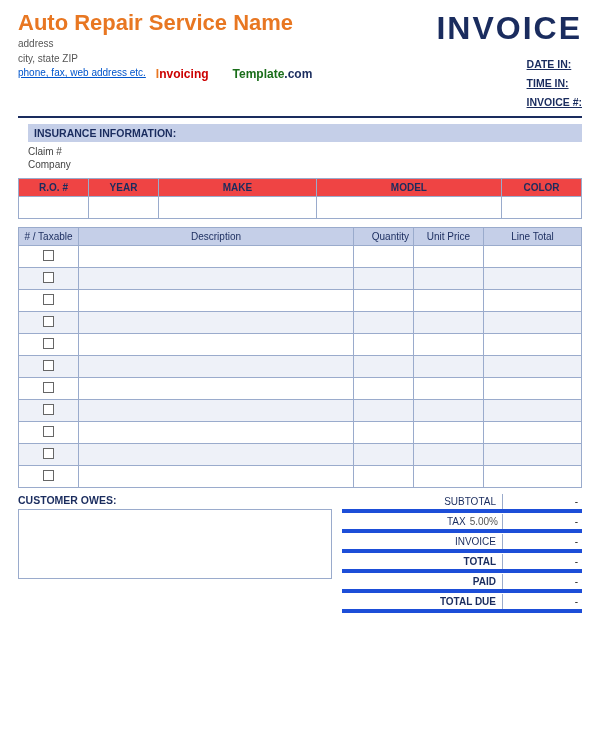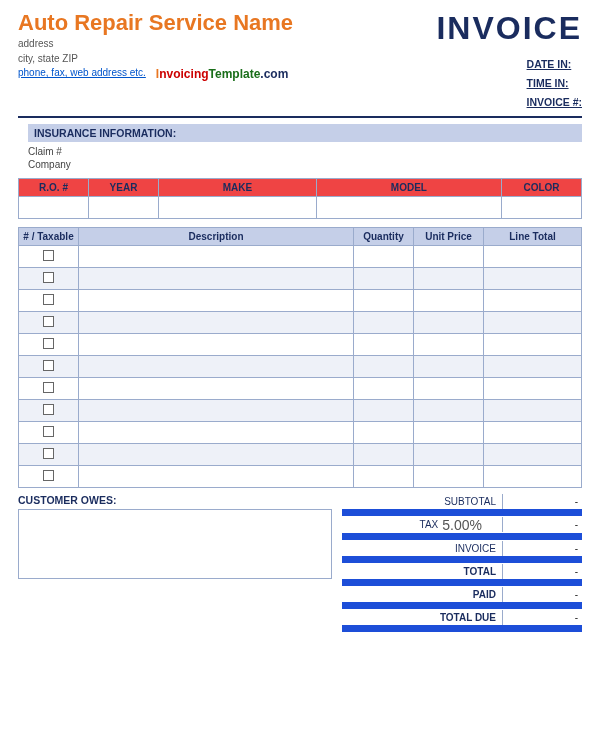--- a/index.html
+++ b/index.html
@@ -94,36 +94,36 @@
 
     
     .items-table {
       width: 100%;
       border-collapse: collapse;
       margin-bottom: 6px;
     }
     .items-table th {
       background: #c5cfe8;
       color: #1a2c5e;
-      font-weight: bold;
+      font-weight: normal;
       font-size: 10px;
       text-align: center;
       padding: 3px 4px;
       border: 1px solid #9aabcc;
     }
     .items-table .th-taxable {
       width: 60px;
       text-align: center;
     }
     .items-table .th-desc {
       text-align: center;
     }
     .items-table .th-qty {
       width: 60px;
-      text-align: center;
+      text-align: right;
     }
     .items-table .th-unit {
       width: 70px;
       text-align: center;
     }
     .items-table .th-total {
       width: 98px;
       text-align: center;
     }
     .items-table td {
@@ -167,21 +167,21 @@
       width: 100%;
       background: #fff;
     }
     .totals-block {
       width: 240px;
     }
     .totals-row {
       display: flex;
       justify-content: flex-end;
       align-items: center;
-      border-bottom: 7px solid #1d4ed8;
+      border-bottom: 4px solid #1d4ed8;
       margin-bottom: 1px;
     }
     .totals-label {
       font-weight: bold;
       font-size: 10px;
       color: #1a2c5e;
       text-align: right;
       padding: 2px 6px 2px 0;
       min-width: 100px;
     }
@@ -189,23 +189,23 @@
       font-weight: normal;
     }
     .totals-value {
       width: 80px;
       text-align: right;
       padding: 2px 4px;
       font-size: 10px;
       border-left: 1px solid #9aabcc;
     }
     .tax-pct {
-      font-size: 14px;
+      font-size: 10px;
       color: #555;
-      margin-right: 20px;
+      margin-right: 4px;
     }
 
     .header-top-row {
       display: flex;
       justify-content: space-between;
       align-items: flex-start;
     }
     .header-left-block {
       display: flex;
       flex-direction: column;
@@ -233,21 +233,21 @@
 <body>
 
 <div class="header-top-row">
   <div class="header-left-block">
     <div class="company-name">Auto Repair Service Name</div>
     <div class="addr-row">address</div>
     <div class="addr-row">city, state ZIP</div>
     <div style="display:flex; align-items:flex-start; gap:10px; margin-top:1px;">
       <span class="phone-link" style="color:#0055cc;text-decoration:underline;font-size:10px;">phone, fax, web address etc.</span>
       <span style="font-size:12px;font-weight:bold;">
-        <span style="color:#e87722;">I</span><span style="color:#c00;">nvoicing</span><span style="color:#1a6e1a;">Template</span><span style="color:#1a2c5e;">.com</span>
+        <span style="color:#e87722;">I</span><span style="color:#c00;">nvoicing</span><span style="color:#1a6e1a;padding-left:24px;">Template</span><span style="color:#1a2c5e;">.com</span>
       </span>
     </div>
   </div>
   <div class="header-right-block">
     <div class="invoice-title">INVOICE</div>
     <div class="date-info-block">
       <div><span class="lbl">DATE IN:</span></div>
       <div><span class="lbl">TIME IN:</span></div>
       <div><span class="lbl">INVOICE #:</span></div>
     </div>

